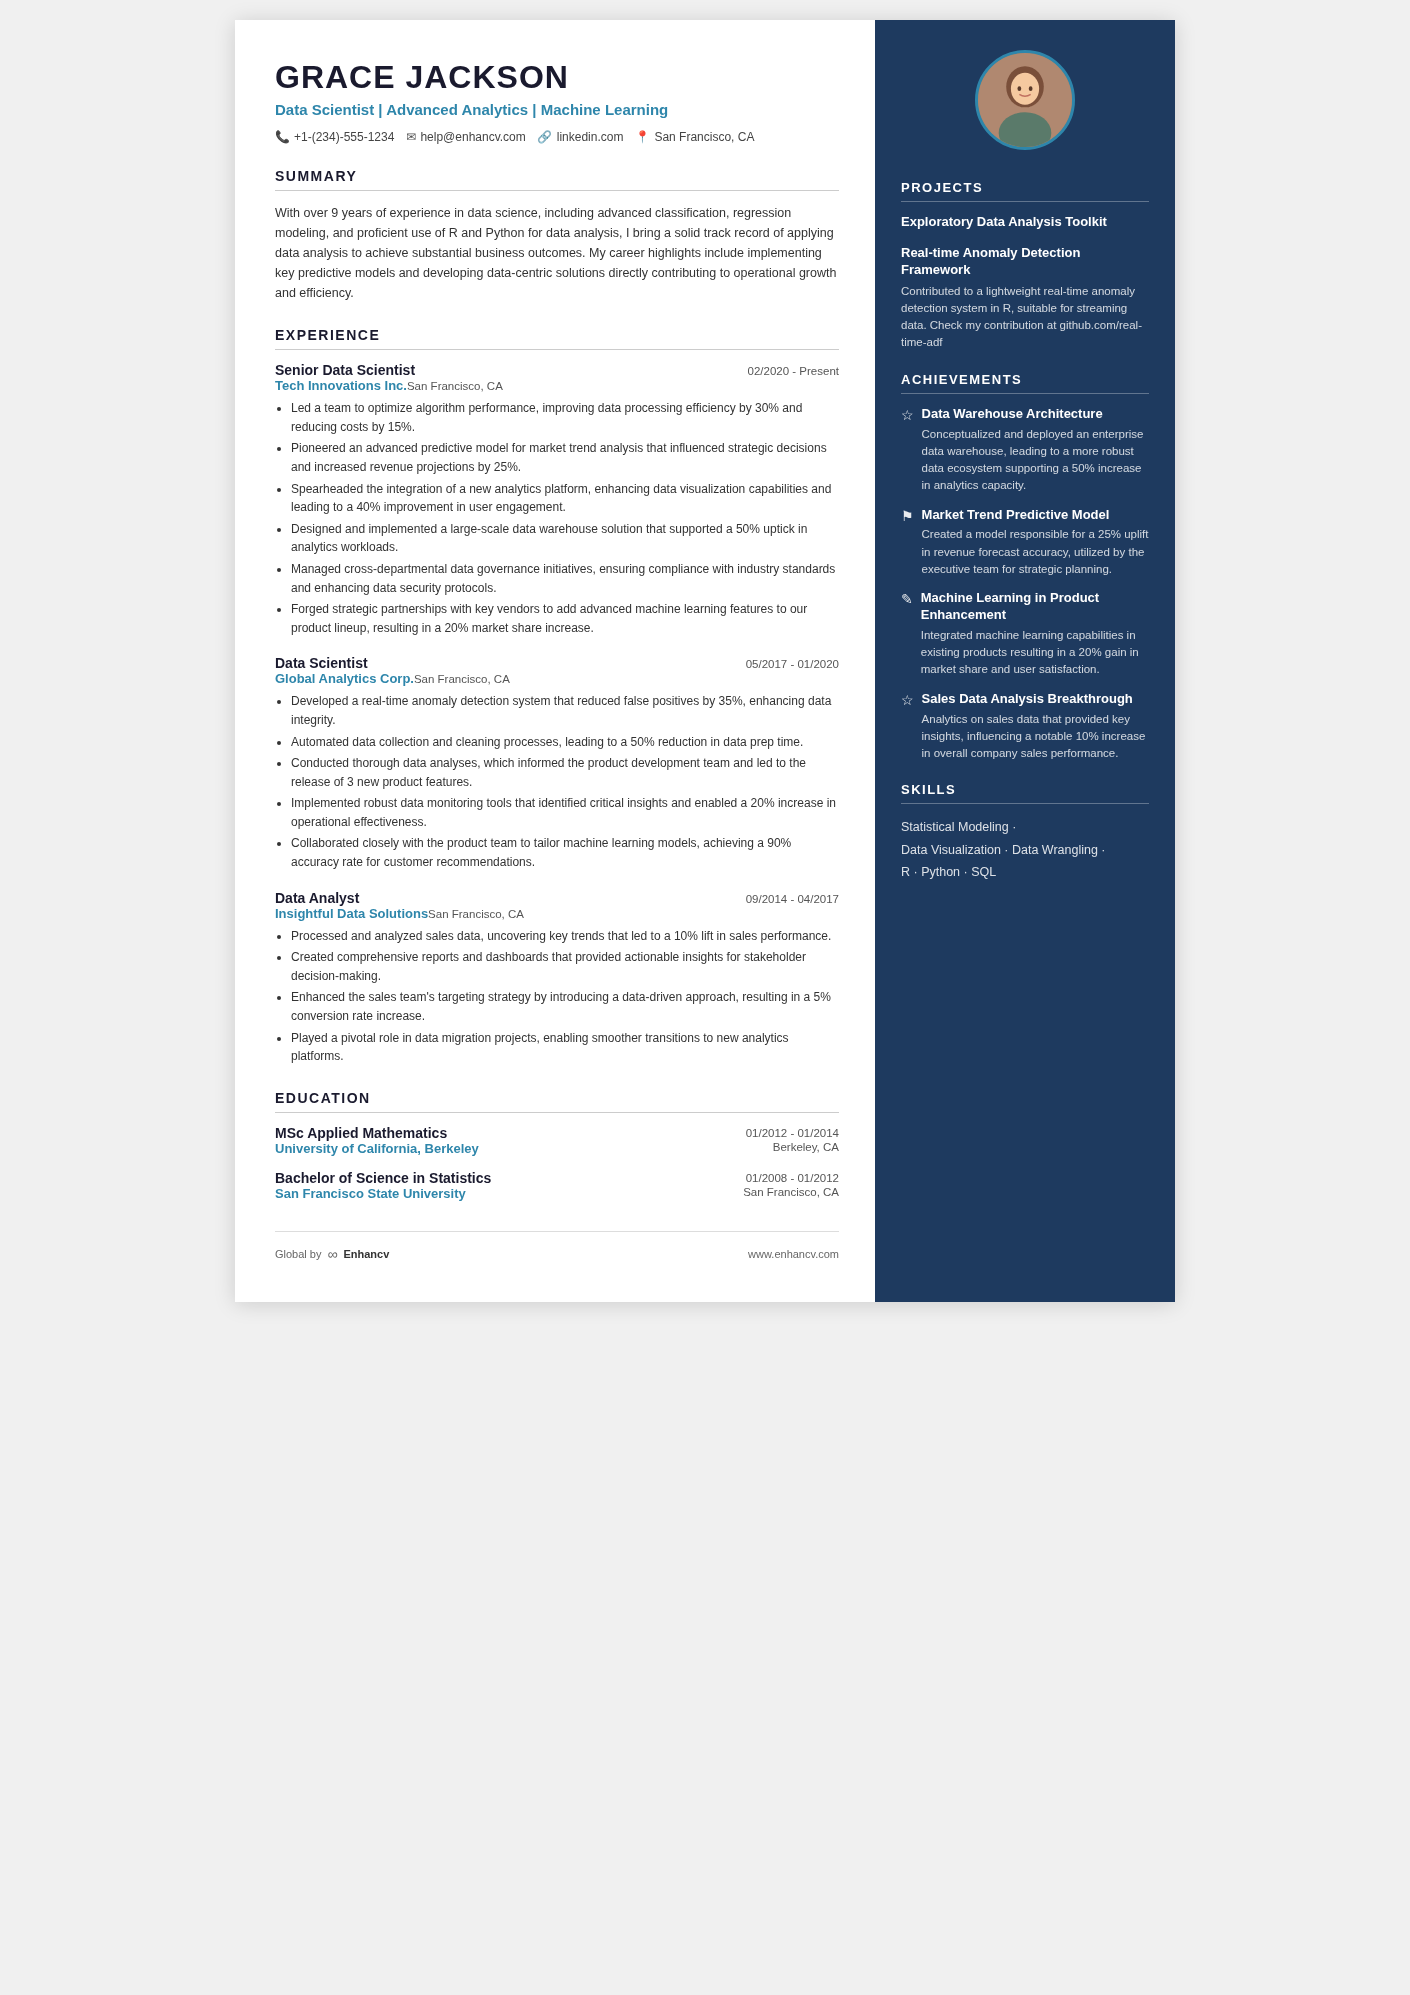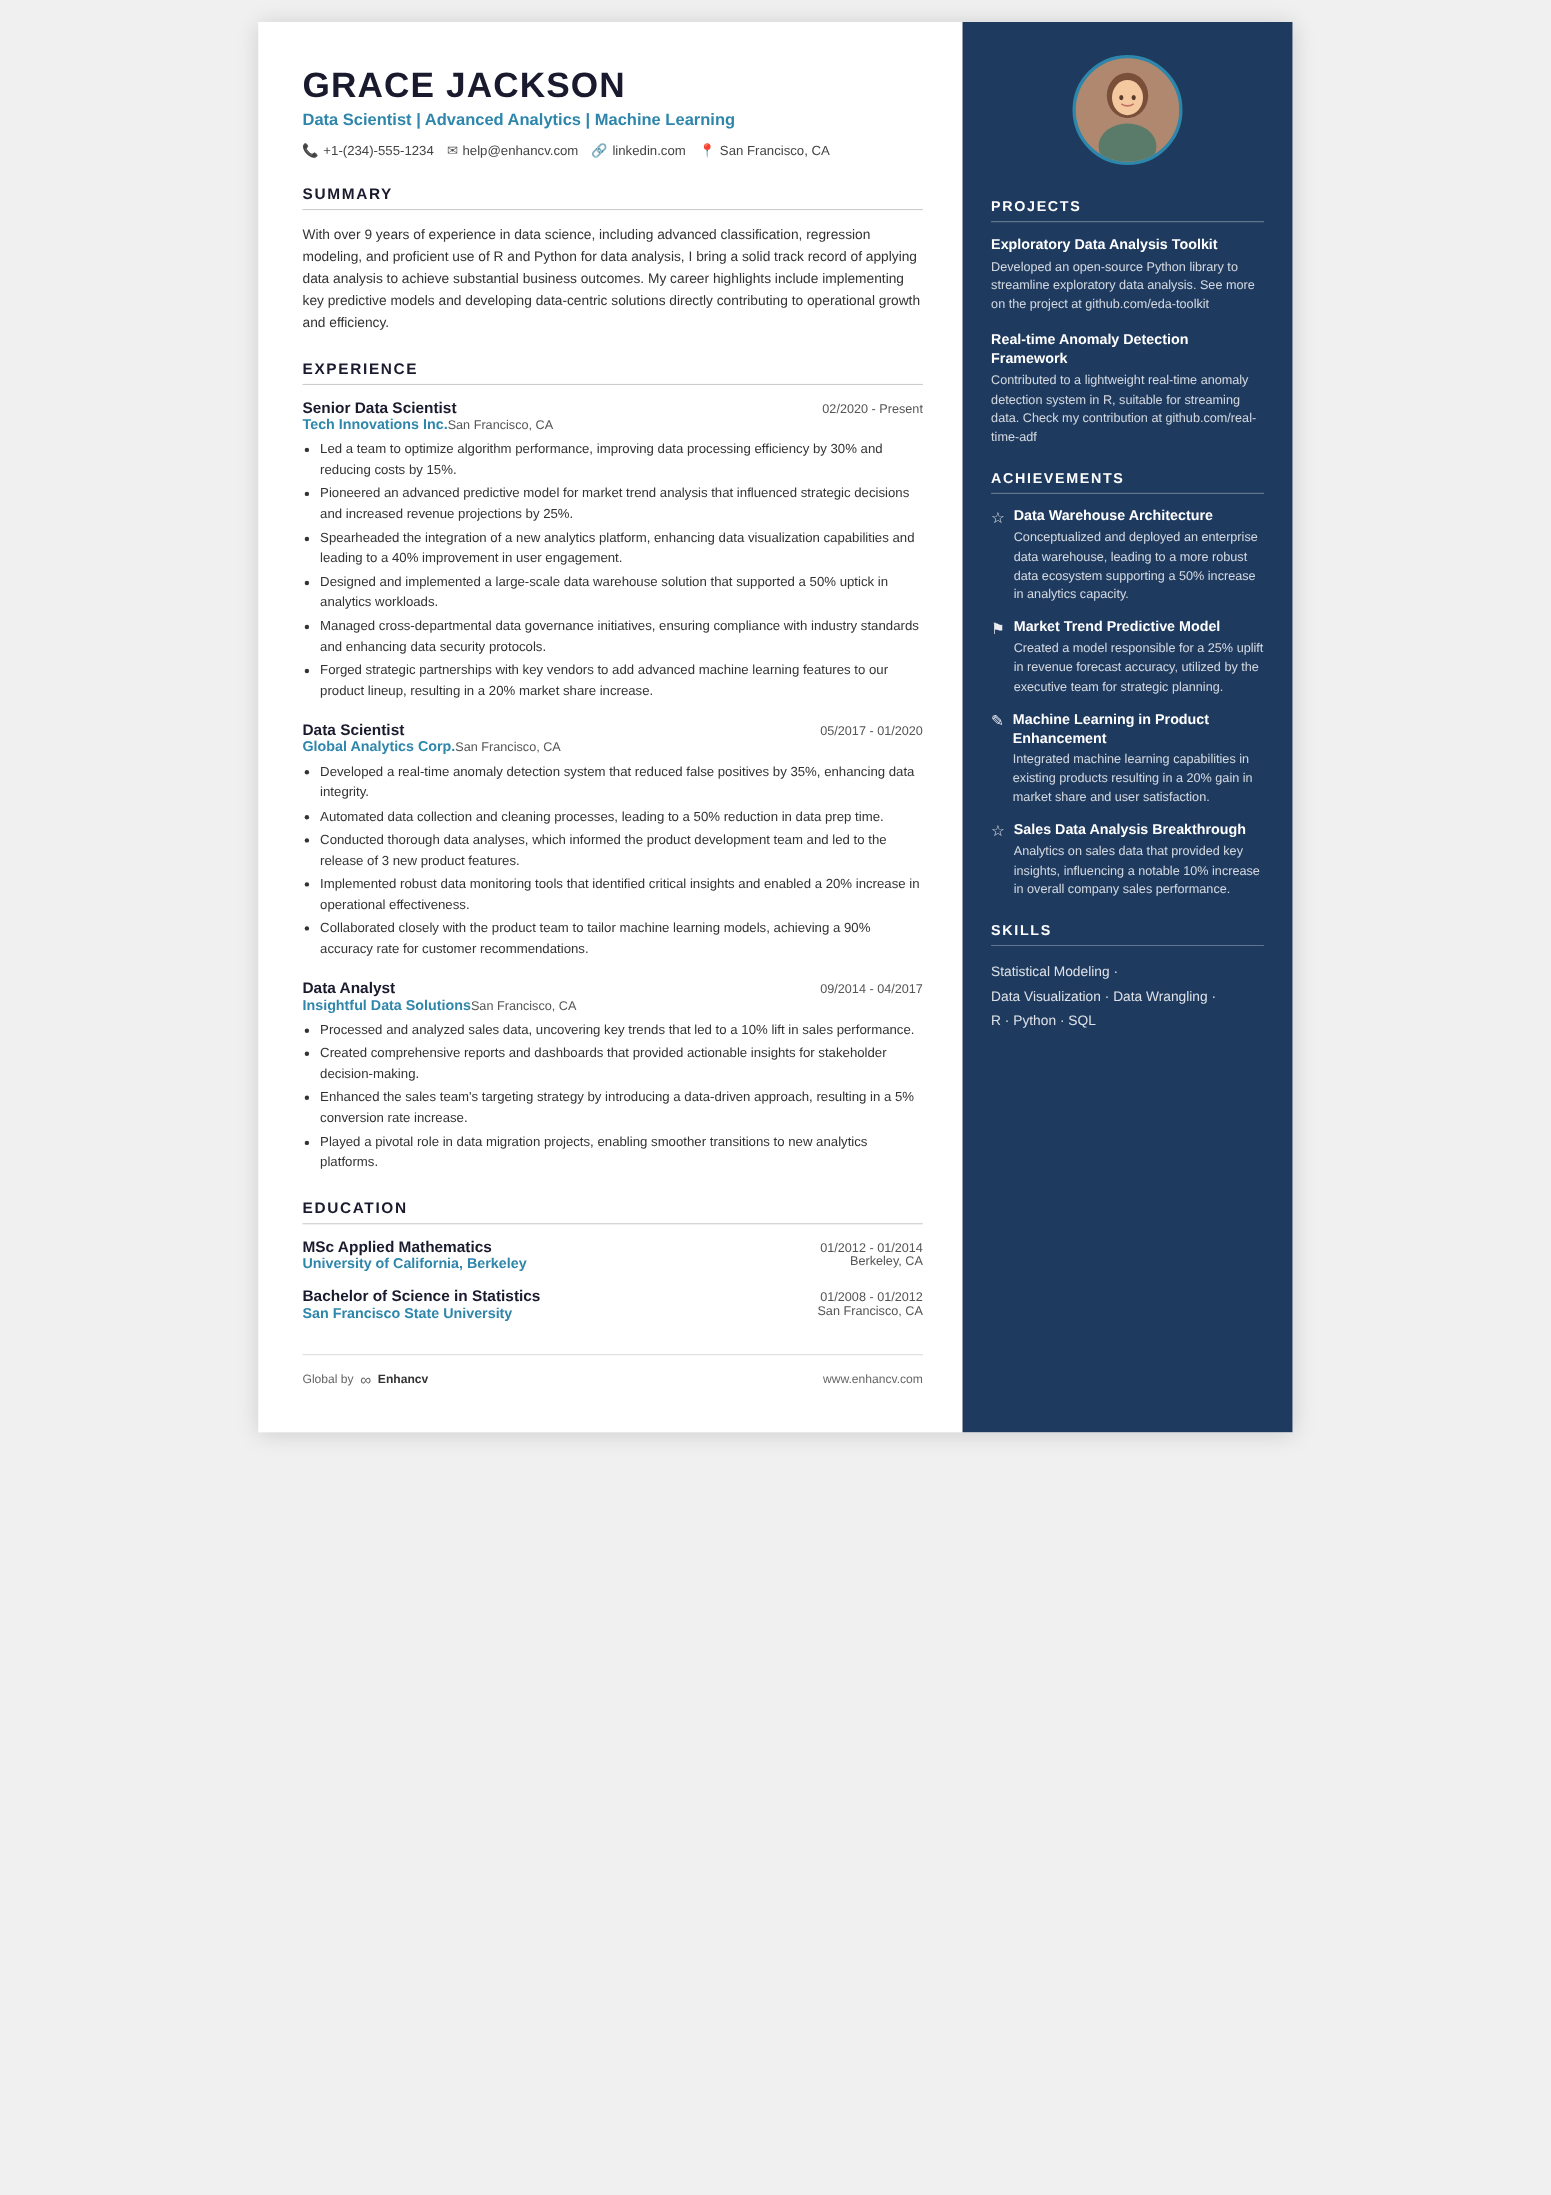--- a/index.html
+++ b/index.html
@@ -115,21 +115,21 @@
       color: #333;
       line-height: 1.55;
       margin-bottom: 3px;
     }
     .edu-entry {
       margin-bottom: 14px;
     }
     .edu-header {
       display: flex;
       justify-content: space-between;
-      align-items: flex-end;
+      align-items: center;
       margin-top: 12px;
     }
     .edu-degree {
       font-size: 14px;
       font-weight: 700;
       color: #1a1a2e;
     }
     .edu-date {
       font-size: 11.5px;
       color: #555;
@@ -410,21 +410,20 @@
           <path d="M44 44 Q50 48 56 44" stroke="#c07060" stroke-width="1.5" fill="none"></path>
         </svg>
       </div>
     </div>
 
     <div class="right-section">
       <div class="right-section-title">PROJECTS</div>
 
       <div class="project-entry">
         <div class="project-name">Exploratory Data Analysis Toolkit</div>
-        <div class="project-desc">Developed an open-source Python library to streamline exploratory data analysis. See more on the project at github.com/eda-toolkit</div>
       </div>
 
       <div class="project-entry">
         <div class="project-name">Real-time Anomaly Detection Framework</div>
         <div class="project-desc">Contributed to a lightweight real-time anomaly detection system in R, suitable for streaming data. Check my contribution at github.com/real-time-adf</div>
       </div>
     </div>
 
     <div class="right-section" style="margin-top: 20px;">
       <div class="right-section-title">ACHIEVEMENTS</div>

